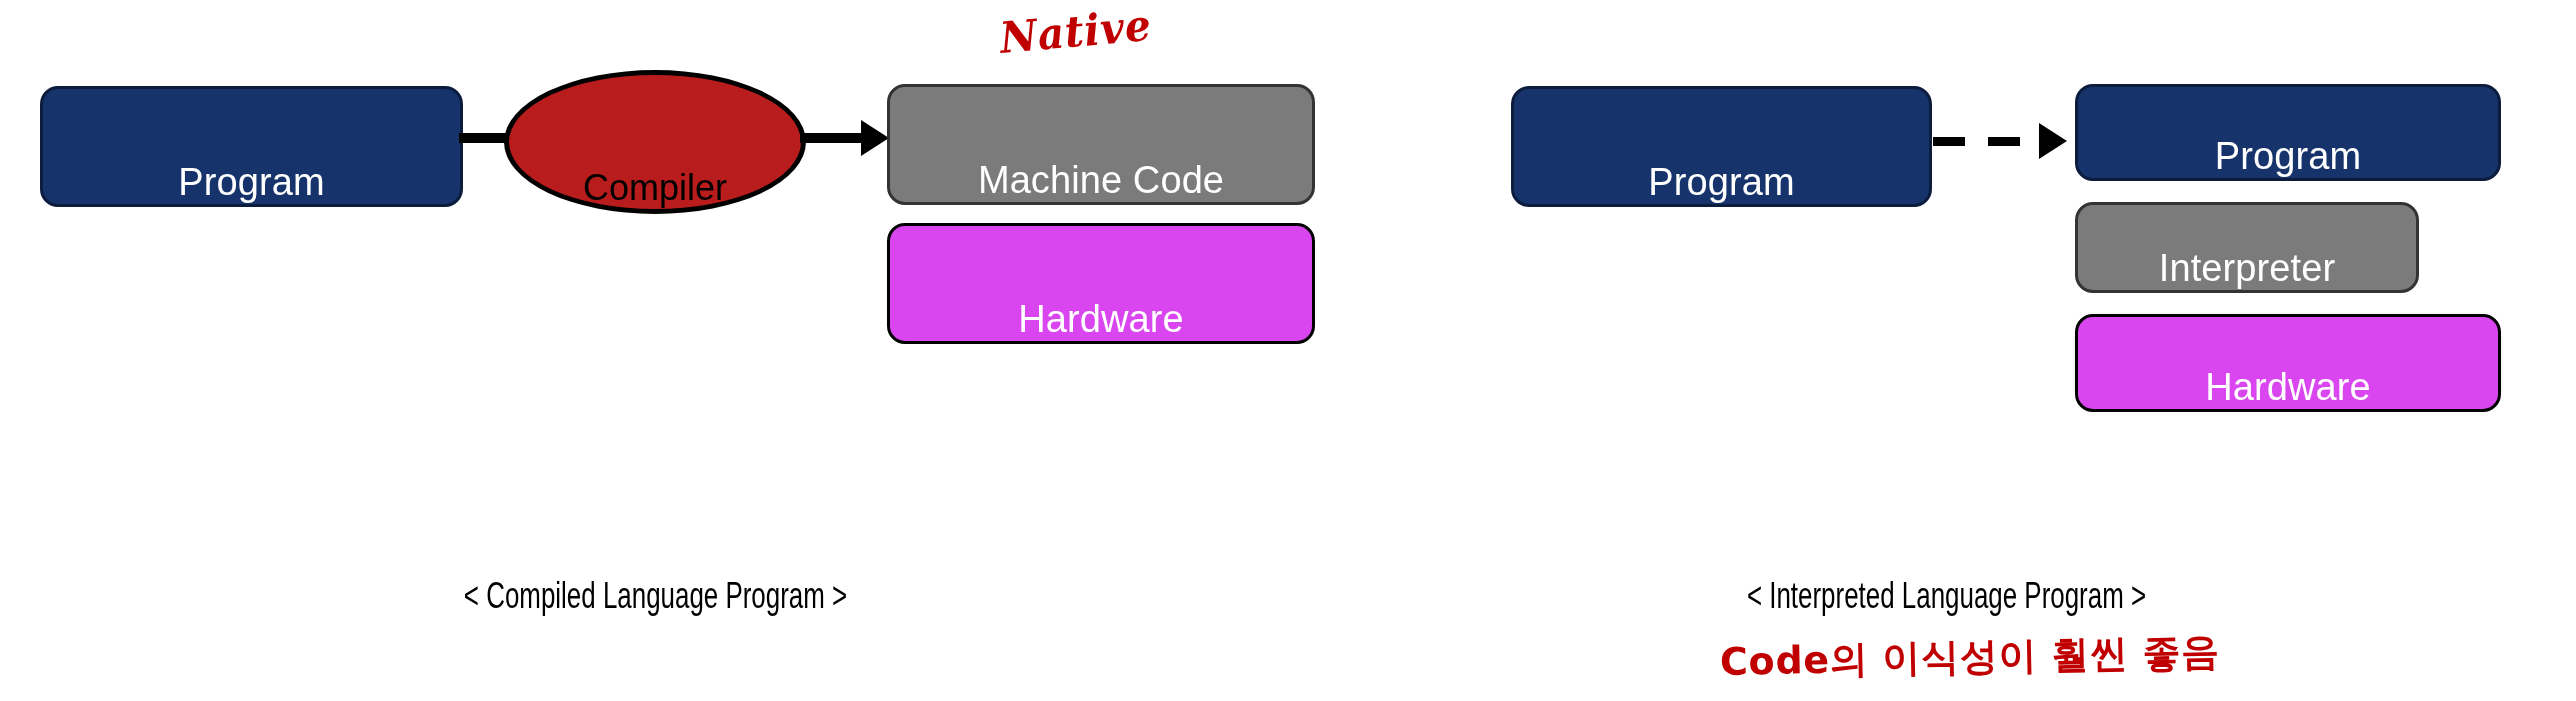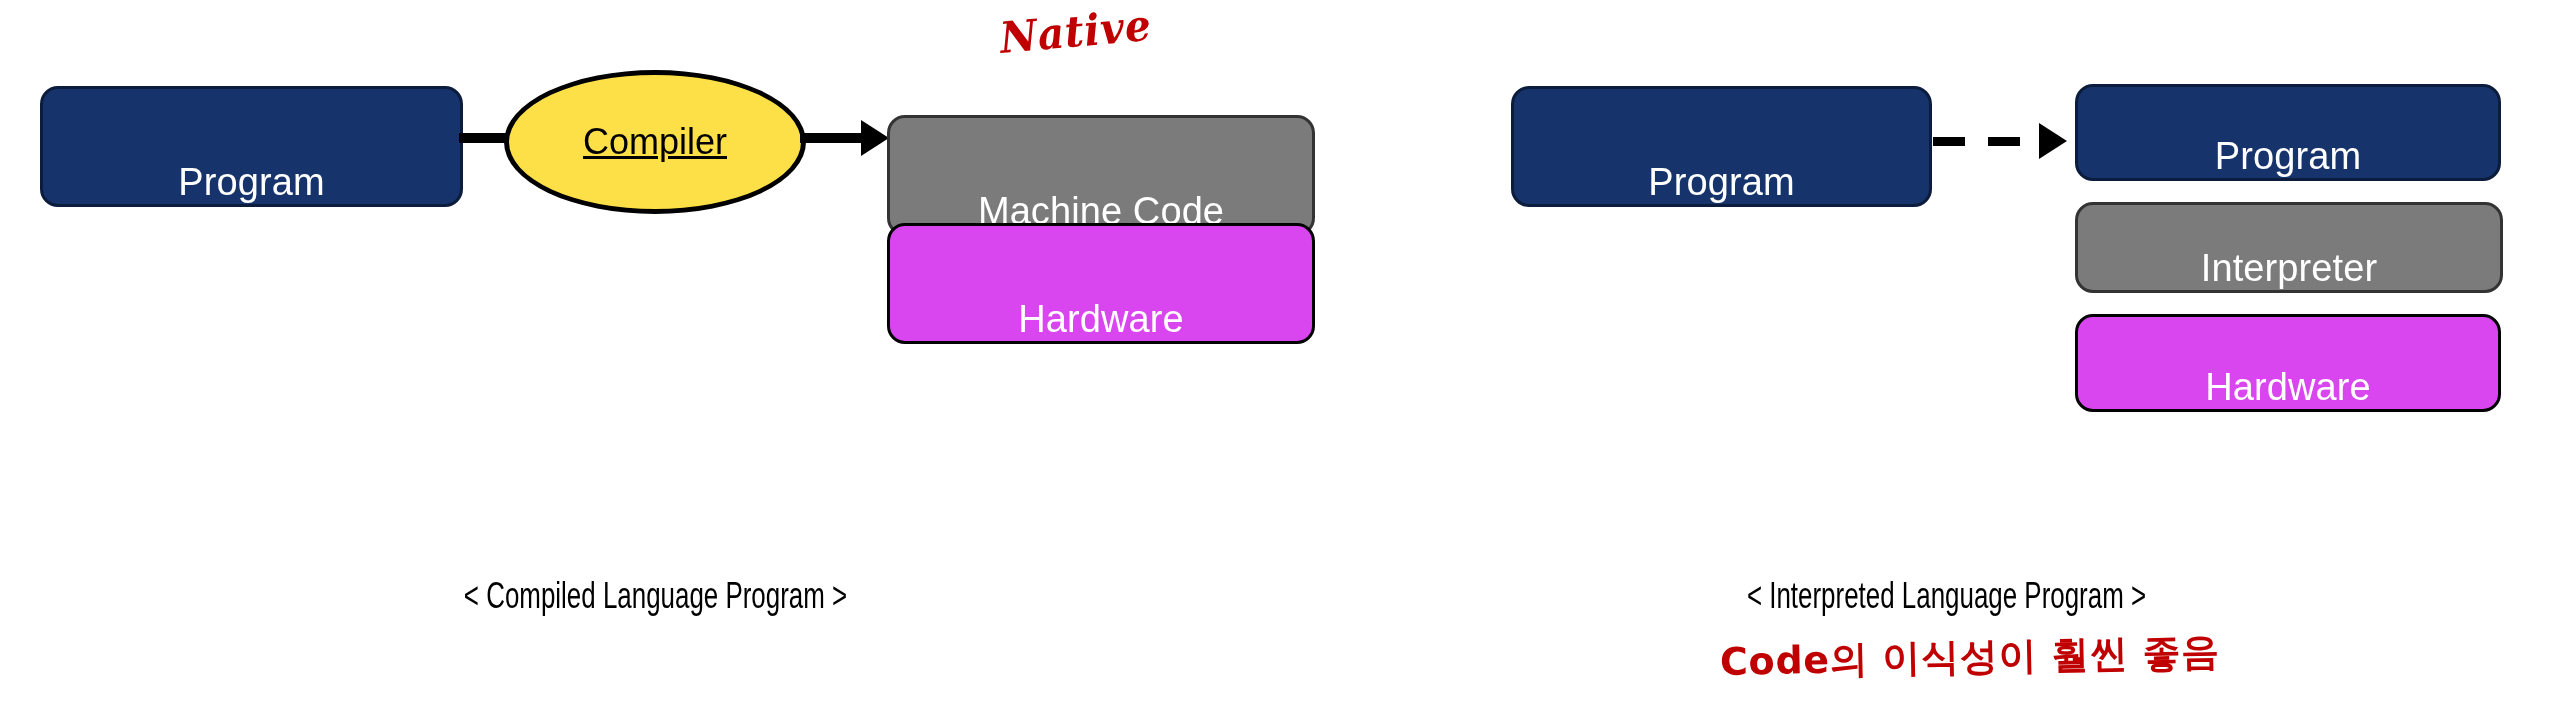--- a/index.html
+++ b/index.html
@@ -50,28 +50,27 @@
     background: #d946ef;
     border: 3.5px solid #000000;
     color: #ffffff;
   }
 
   
   .ellipse {
     position: absolute;
     box-sizing: border-box;
     display: flex;
-    align-items: center;
+    align-items: flex-end;
     justify-content: center;
-    background: #fde047;
+    background: #b91c1c;
     border: 5.6px solid #000000;
     border-radius: 50%;
     color: #000000;
     white-space: nowrap;
-    text-decoration: underline;
   }
 
   
   .connector-line {
     position: absolute;
     background: #000000;
   }
   .arrow-shaft {
     position: absolute;
     background: #000000;
@@ -149,42 +148,42 @@
 
   <div class="ellipse label-ellipse" style="left:504px; top:70px; width:302px; height:144px;">
     <span>Compiler</span>
   </div>
 
   <div class="arrow-shaft" style="left:800px; top:133px; width:69px; height:9.8px;"></div>
   <div class="arrow-head" style="left:861px; top:120px;"></div>
 
   <div class="handwritten hw-native" style="left:1002px; top:12.6px;">Native</div>
 
-  <div class="box box-gray label-lg" style="left:887px; top:84px; width:428px; height:121px;margin-top:31px;">
+  <div class="box box-gray label-lg" style="left:887px; top:84px; width:428px; height:121px;">
     <span>Machine Code</span>
   </div>
 
   <div class="box box-black label-lg" style="left:887px; top:223px; width:428px; height:121px;">
     <span>Hardware</span>
   </div>
 
   <div class="caption" style="left:112px; top:575px; width:1087px;">&lt; Compiled Language Program &gt;</div>
 
   <div class="box box-blue label-lg" style="left:1511px; top:86px; width:421px; height:121px;">
     <span>Program</span>
   </div>
 
   <div class="dashed-shaft" style="left:1933px; top:137px; width:112px;"></div>
   <div class="arrow-head" style="left:2039px; top:123px;"></div>
 
   <div class="box box-blue label-lg" style="left:2075px; top:84px; width:426px; height:97px;">
     <span>Program</span>
   </div>
 
-  <div class="box box-gray label-lg" style="left:2075px; top:202px; width:428px; height:91px;">
+  <div class="box box-gray label-lg" style="left:2075px; top:202px; width:344px; height:91px;">
     <span>Interpreter</span>
   </div>
 
   <div class="box box-black label-lg" style="left:2075px; top:314px; width:426px; height:98px;">
     <span>Hardware</span>
   </div>
 
   <div class="caption" style="left:1368px; top:575px; width:1157px;">&lt; Interpreted Language Program &gt;</div>
 
   <div class="handwritten hw-korean" style="left:1720px; top:637px;">Code의 이식성이 훨씬 좋음</div>

